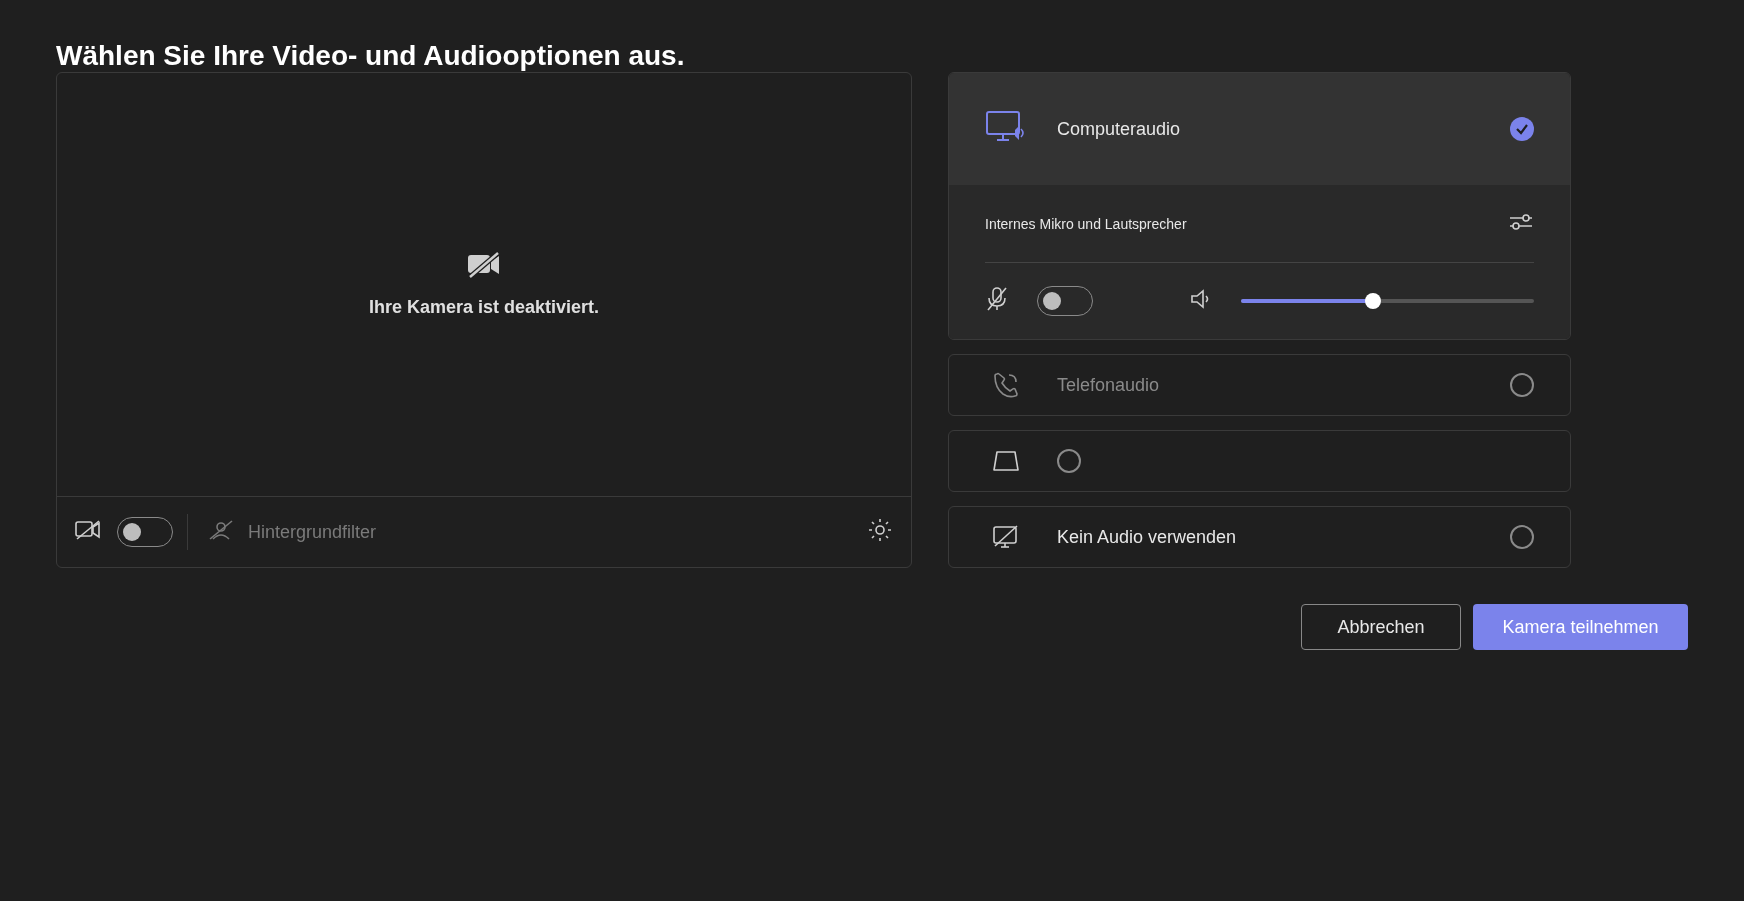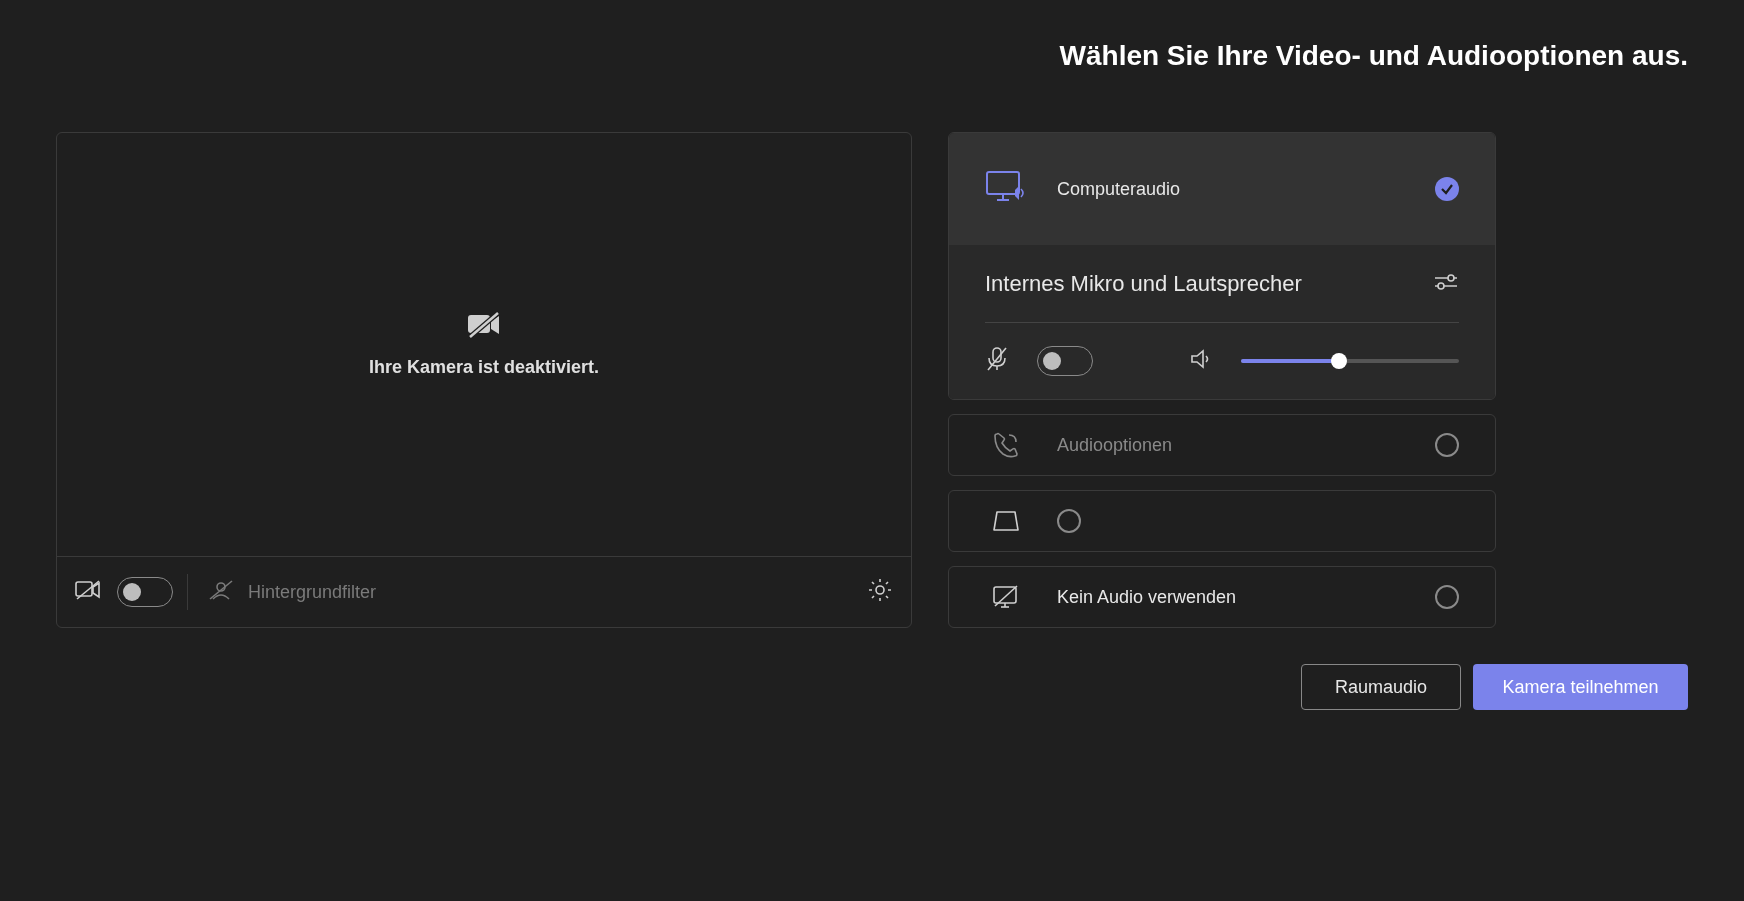--- a/index.html
+++ b/index.html
@@ -11,24 +11,23 @@
     height: 901px;
     overflow: hidden;
   }
   .container {
     padding: 40px 56px 30px 56px;
     display: flex;
     flex-direction: column;
     height: 100%;
   }
   .title {
-    text-align: right;
+    text-align: left;
     font-size: 28px;
     font-weight: 600;
-    margin-bottom: 60px;
   }
   .panels {
     display: flex;
     gap: 36px;
   }
   .video-panel {
     width: 856px;
     border: 1px solid #3a3a3a;
     border-radius: 6px;
     display: flex;
@@ -87,21 +86,21 @@
     display: flex;
     align-items: center;
     gap: 14px;
     color: #7a7a7a;
     font-size: 18px;
   }
   .spacer { flex: 1; }
   .icon-btn { color:#cfcfcf; cursor:pointer; }
 
   .audio-panel {
-    width: 548px;
+    width: 623px;
     display: flex;
     flex-direction: column;
     gap: 14px;
   }
   .audio-group {
     border: 1px solid #3a3a3a;
     border-radius: 6px;
     overflow:hidden;
   }
   .audio-option {
@@ -143,21 +142,21 @@
     background:#292929;
     padding: 0 36px;
   }
   .device-row {
     height: 78px;
     display:flex;
     align-items:center;
     justify-content:space-between;
     border-bottom:1px solid #444;
   }
-  .device-name { font-size:22px; color:#e8e8e8; }
+  .device-name { font-size:14px; color:#e8e8e8; }
   .controls-row {
     height: 76px;
     display:flex;
     align-items:center;
     gap: 28px;
   }
   .slider {
     flex:1;
     position:relative;
     height:4px;
@@ -315,21 +314,21 @@
         </div>
       </div>
 
       <div class="audio-option-small dim">
         <span style="width:42px;display:flex;justify-content:center">
           <svg width="30" height="30" viewBox="0 0 30 30">
             <path d="M6 4 Q4 4 4 6 Q4 18 12 24 Q18 28 24 26 Q26 26 26 24 L24 19 Q23 18 22 19 L19 21 Q14 18 11 13 L13 10 Q14 9 13 8 L8 4 Q7 3 6 4 Z" fill="none" stroke="#8a8a8a" stroke-width="1.6"></path>
             <path d="M18 5 Q25 5 25 12" fill="none" stroke="#8a8a8a" stroke-width="1.6"></path>
           </svg>
         </span>
-        <span class="opt-label">Audiooptionen</span>
+        <span class="opt-label">Telefonaudio</span>
         <span class="radio"></span>
       </div>
 
       <div class="audio-option-small">
         <span style="width:42px;display:flex;justify-content:center">
           <svg width="30" height="26" viewBox="0 0 30 26">
             <path d="M6 4 H24 L27 22 H3 Z" fill="none" stroke="#cfcfcf" stroke-width="1.6" stroke-linejoin="round"></path>
           </svg>
         </span>
         <span class="radio"></span>
@@ -344,16 +343,16 @@
             <line x1="4" y1="22" x2="26" y2="2" stroke="#cfcfcf" stroke-width="1.6"></line>
           </svg>
         </span>
         <span class="opt-label">Kein Audio verwenden</span>
         <span class="radio"></span>
       </div>
     </div>
   </div>
 
   <div class="footer">
-    <div class="btn btn-secondary">Raumaudio</div>
+    <div class="btn btn-secondary">Abbrechen</div>
     <div class="btn btn-primary">Kamera teilnehmen</div>
   </div>
 </div>
 
 </body></html>

